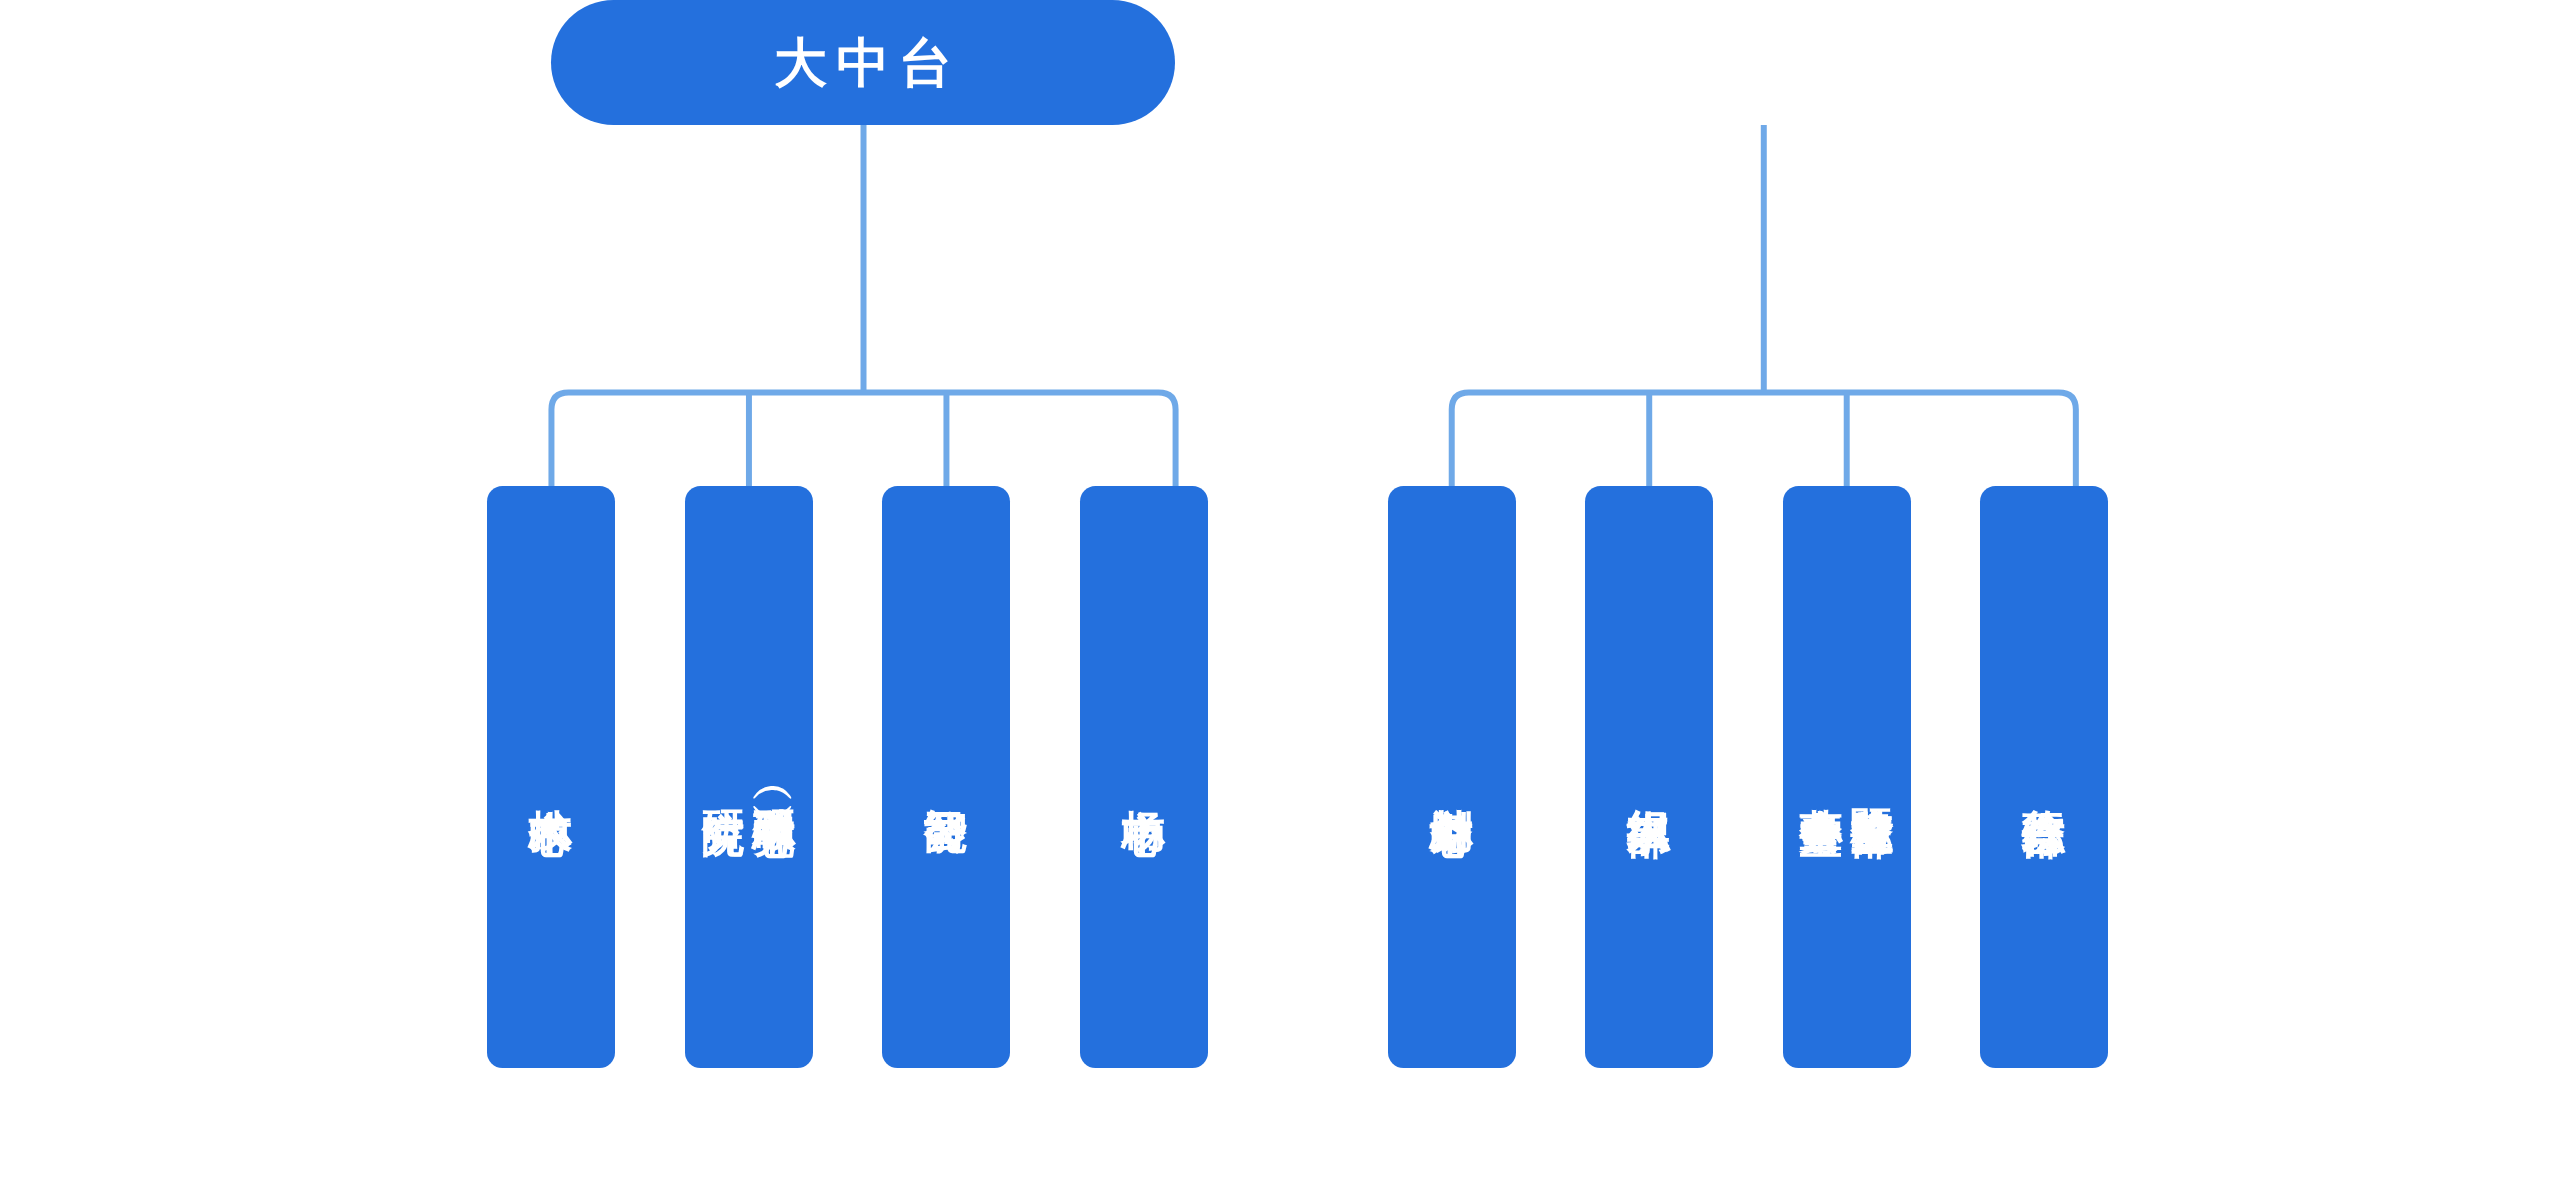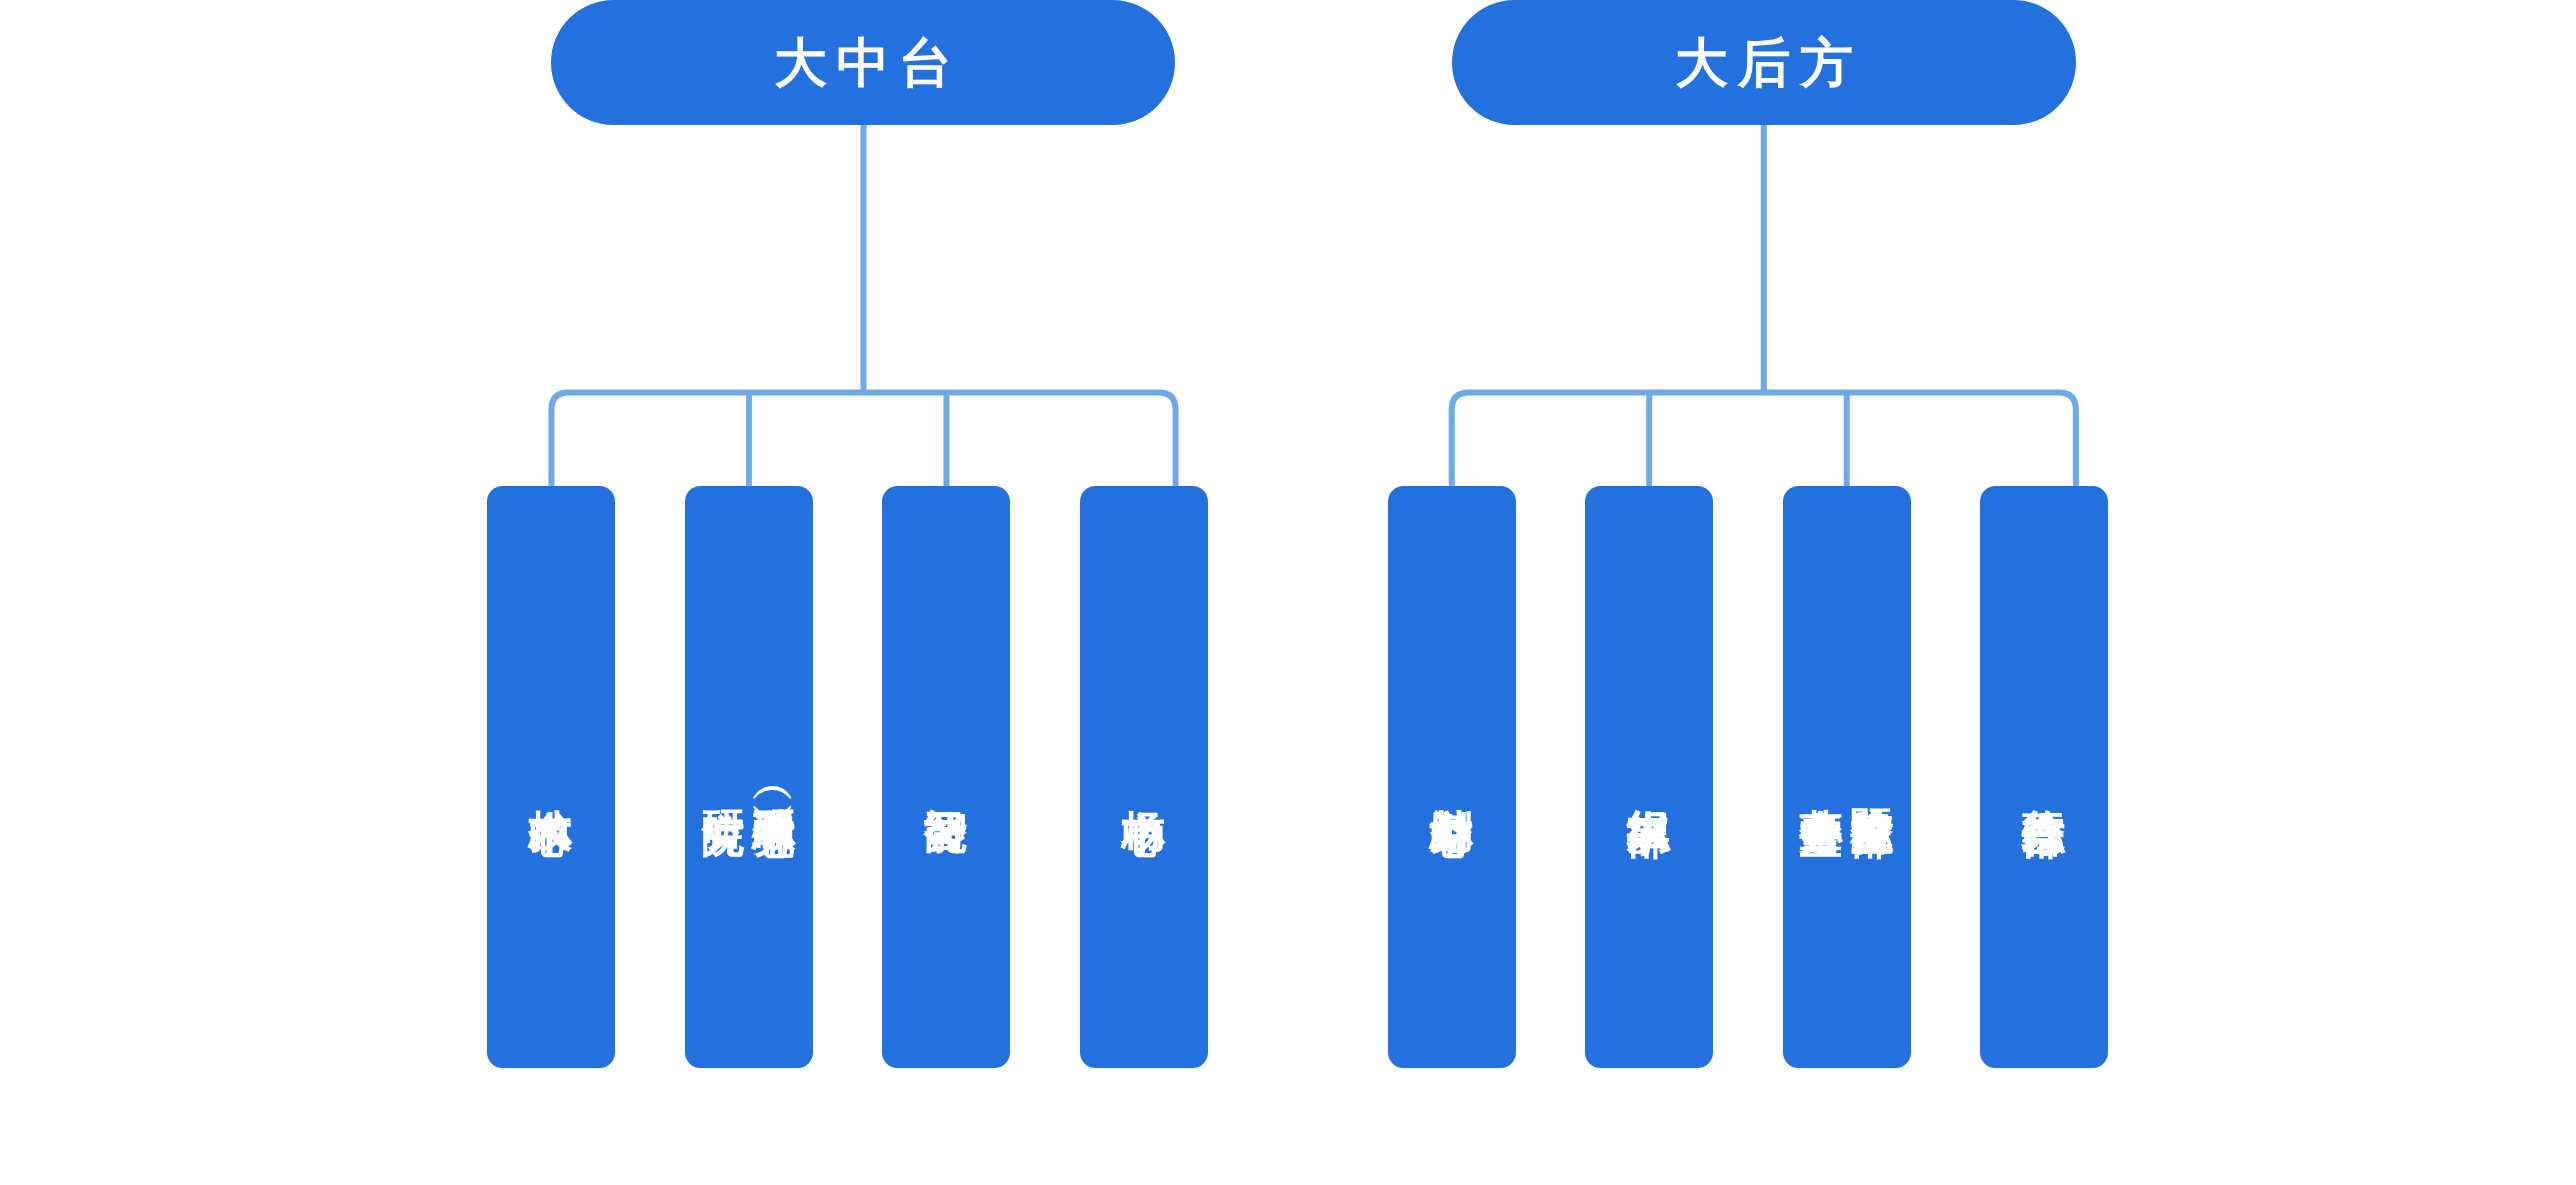--- a/index.html
+++ b/index.html
@@ -113,21 +113,20 @@
   </div>
 
   <div class="node" style="left: 882px; top: 486px; width: 128px; height: 582px; background: rgb(36, 112, 221); color: rgb(255, 255, 255);">
     <span class="vtext">智能公司</span>
   </div>
 
   <div class="node" style="left: 1080px; top: 486px; width: 128px; height: 582px; background: rgb(36, 112, 221); color: rgb(255, 255, 255);">
     <span class="vtext">市场中心</span>
   </div>
 
-  <div class="pill" style="left: 1452px; top: 0px; width: 624px; height: 125px; background: rgb(36, 112, 221); color: rgb(255, 255, 255);">大后方</div>
 
   <div class="node" style="left: 1388px; top: 486px; width: 128px; height: 582px; background: rgb(36, 112, 221); color: rgb(255, 255, 255);">
     <span class="vtext">计划财务中心</span>
   </div>
 
   <div class="node" style="left: 1585px; top: 486px; width: 128px; height: 582px; background: rgb(36, 112, 221); color: rgb(255, 255, 255);">
     <span class="vtext">组织人事部</span>
   </div>
 
   <div class="node two-col" style="left: 1783px; top: 486px; width: 128px; height: 582px; background: rgb(36, 112, 221); color: rgb(255, 255, 255);">

